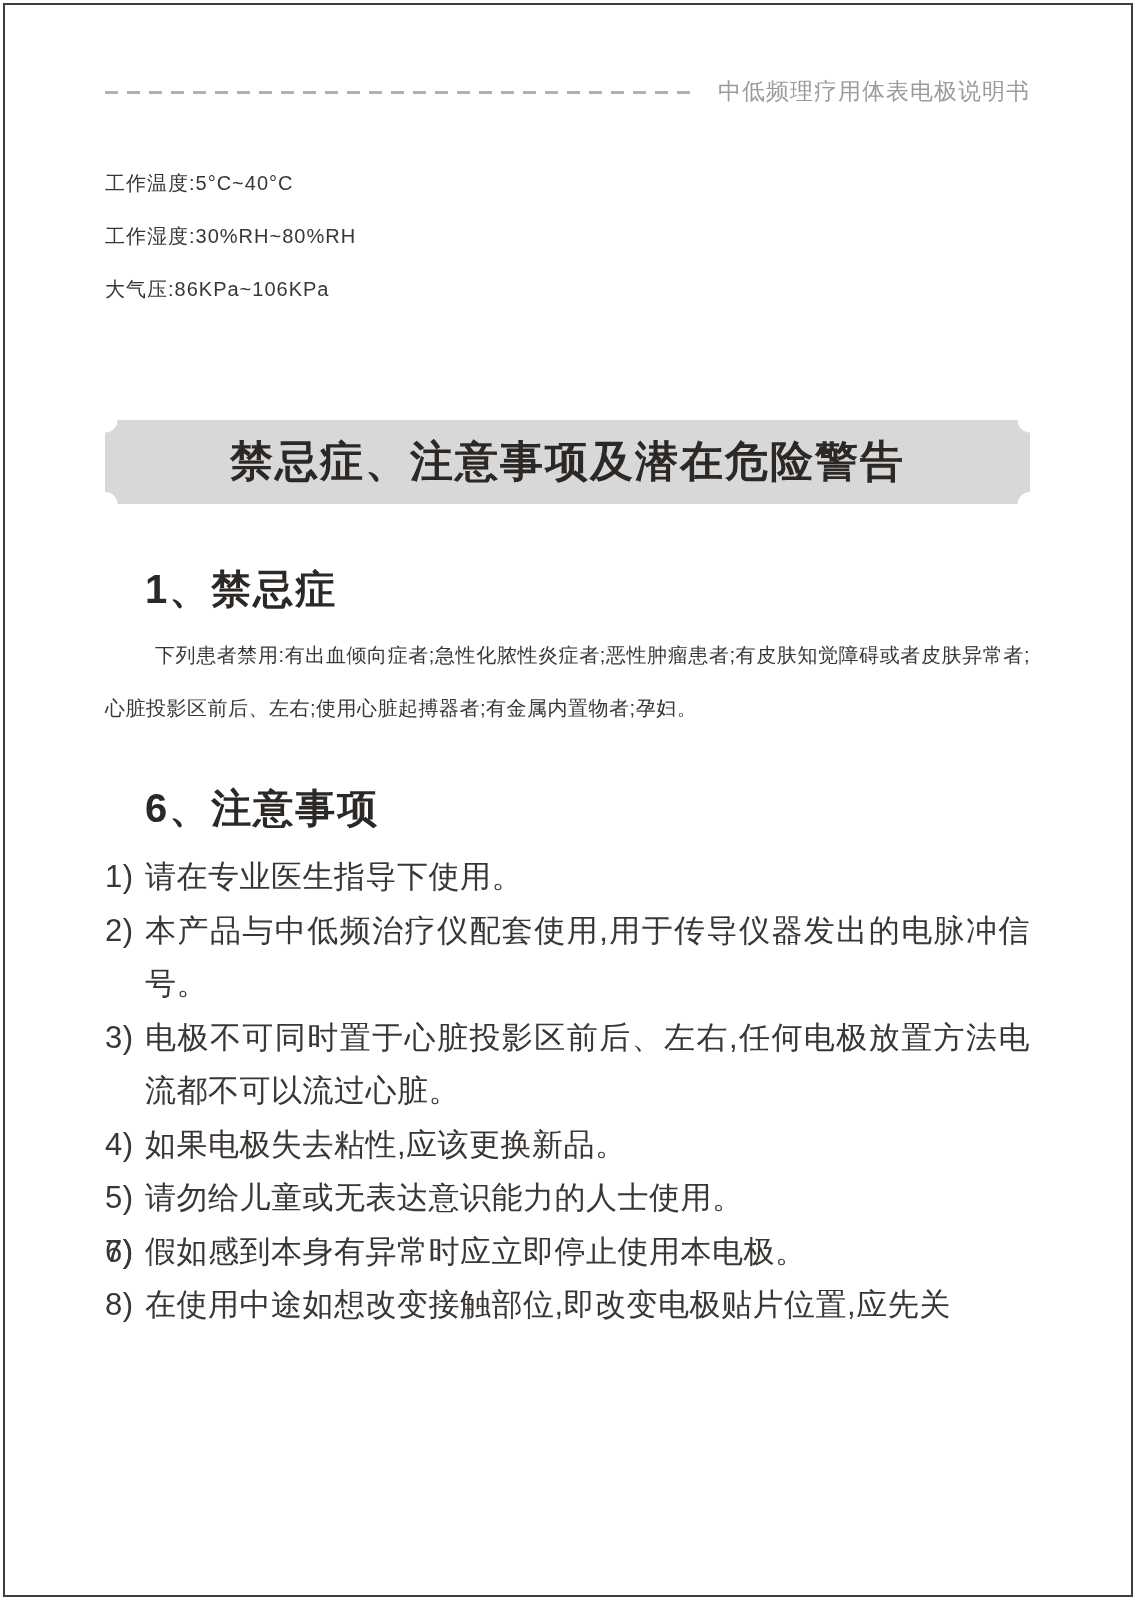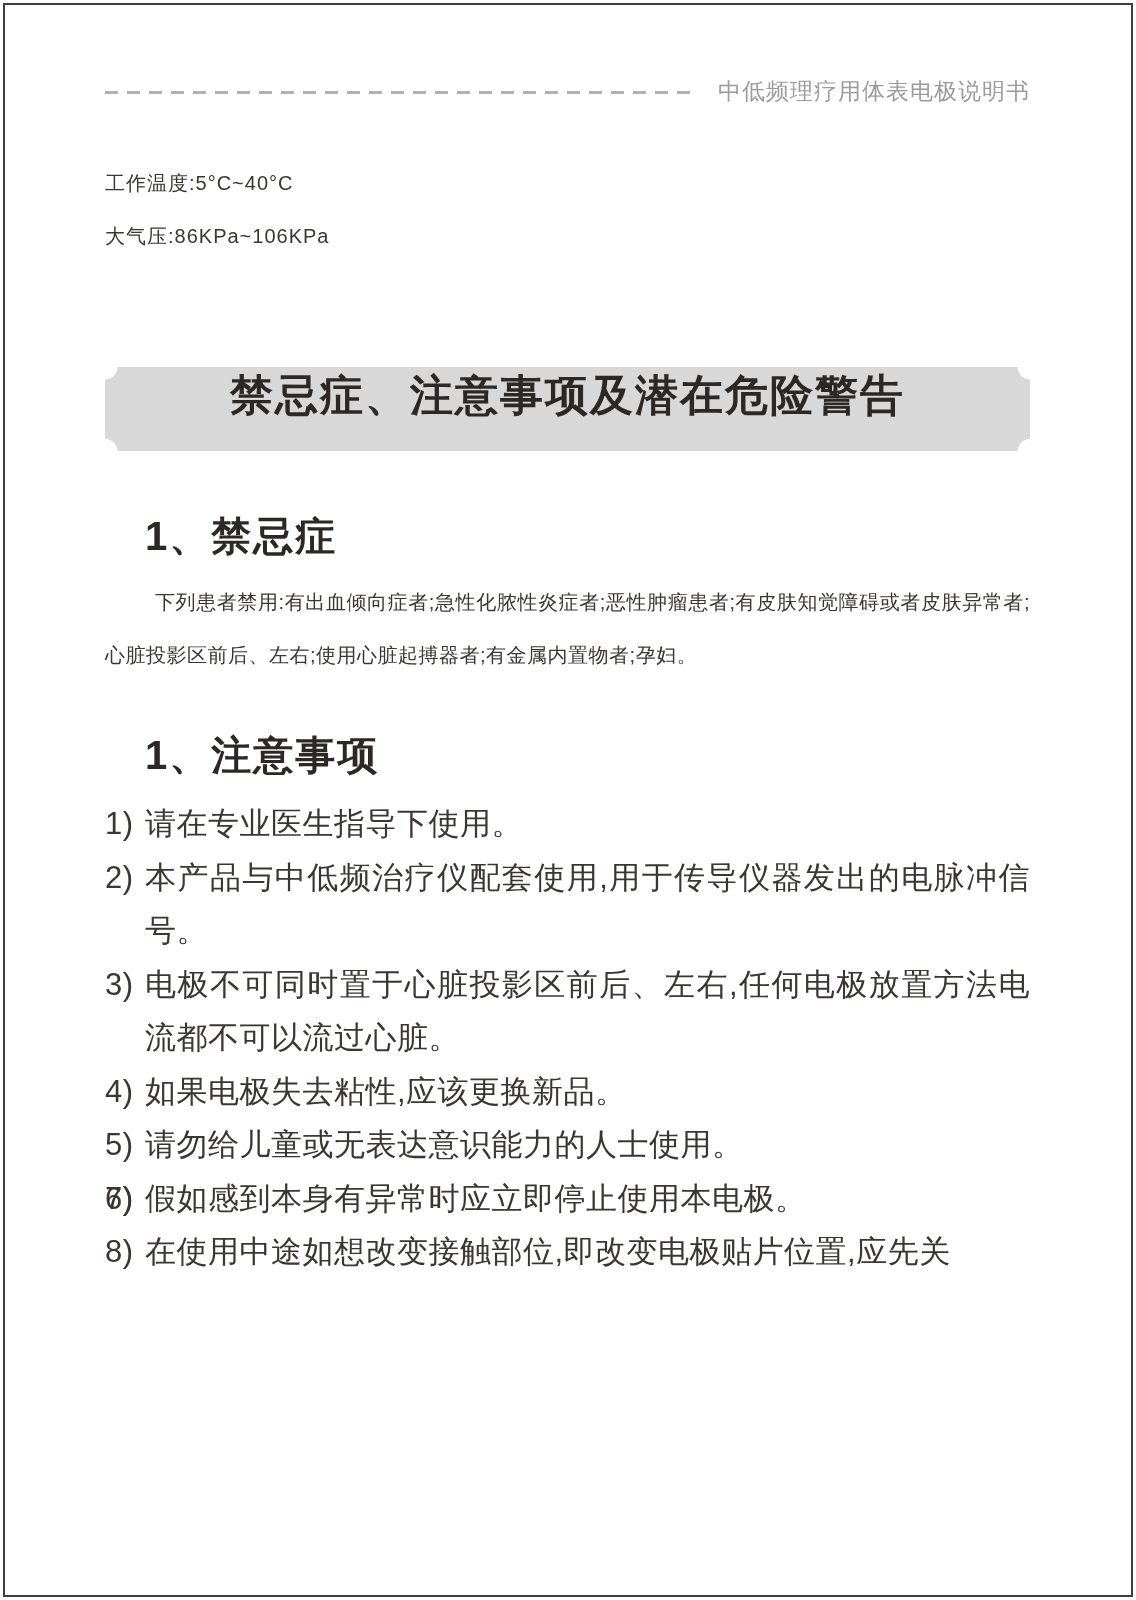--- a/index.html
+++ b/index.html
@@ -41,21 +41,21 @@
   
   .specs { margin-top: 50px; }
   .spec-line {
     font-size: 20px; line-height: 53px; color: var(--text);
     letter-spacing: 1px; font-weight: 500;
   }
 
   
   .banner {
     margin-top: 104px; height: 84px; width: 925px;
-    display: flex; justify-content: center;
+    display: flex; align-items: center; justify-content: center;
     --r: 12px;
     background:
       radial-gradient(circle at 0 0,       transparent var(--r), var(--banner-bg) calc(var(--r) + 1px)) top left    / 50.5% 50.5% no-repeat,
       radial-gradient(circle at 100% 0,    transparent var(--r), var(--banner-bg) calc(var(--r) + 1px)) top right   / 50.5% 50.5% no-repeat,
       radial-gradient(circle at 0 100%,    transparent var(--r), var(--banner-bg) calc(var(--r) + 1px)) bottom left / 50.5% 50.5% no-repeat,
       radial-gradient(circle at 100% 100%, transparent var(--r), var(--banner-bg) calc(var(--r) + 1px)) bottom right/ 50.5% 50.5% no-repeat;
   }
   .banner-title {
     font-size: 43px; font-weight: 800; color: var(--heading); letter-spacing: 2px;
   }
@@ -89,32 +89,33 @@
 
   <div class="content">
 
     <div class="header">
       <div class="dash-line"></div>
       <div class="header-title">中低频理疗用体表电极说明书</div>
     </div>
 
     <div class="specs">
       <div class="spec-line">工作温度:5°C~40°C</div>
+      <div class="spec-line">工作湿度:30%RH~80%RH</div>
       <div class="spec-line">大气压:86KPa~106KPa</div>
     </div>
 
     <div class="banner">
       <div class="banner-title">禁忌症、注意事项及潜在危险警告</div>
     </div>
 
     <div class="section-heading first">1、禁忌症</div>
 
     <div class="para">下列患者禁用:有出血倾向症者;急性化脓性炎症者;恶性肿瘤患者;有皮肤知觉障碍或者皮肤异常者;心脏投影区前后、左右;使用心脏起搏器者;有金属内置物者;孕妇。</div>
 
-    <div class="section-heading second">1、注意事项</div>
+    <div class="section-heading second">6、注意事项</div>
 
     <div class="notice-list">
       <div class="notice-item">
         <span class="num">1)</span>
         <span>请在专业医生指导下使用。</span>
       </div>
       <div class="notice-item">
         <span class="num">2)</span>
         <span>本产品与中低频治疗仪配套使用,用于传导仪器发出的电脉冲信号。</span>
       </div>

